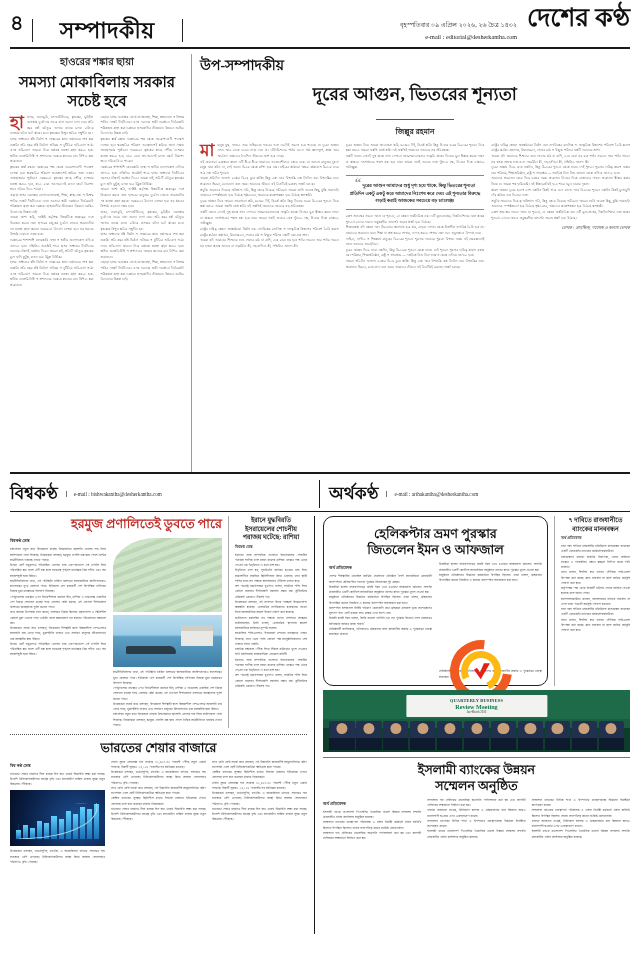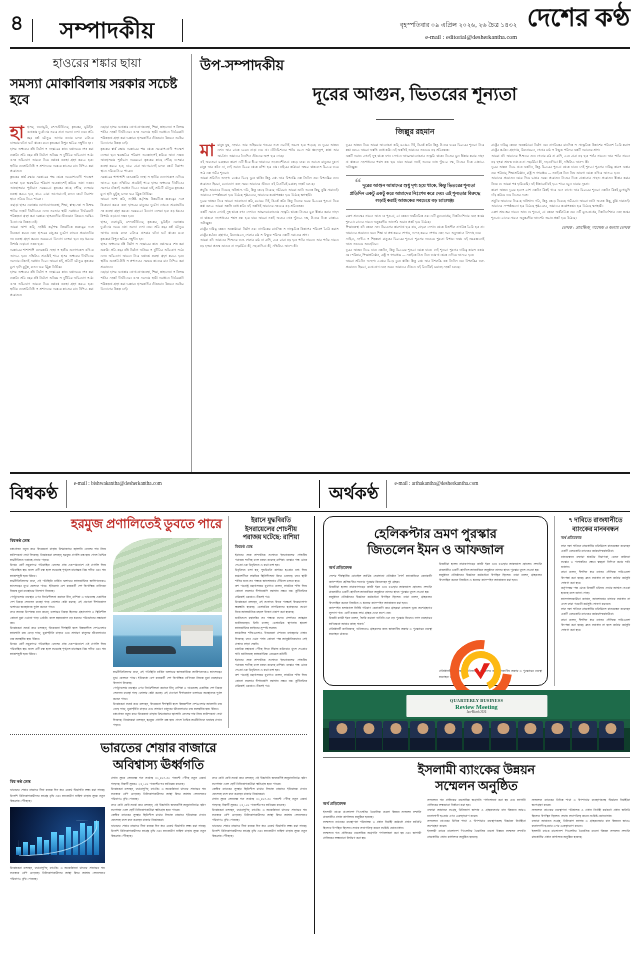--- a/index.html
+++ b/index.html
@@ -28,22 +28,22 @@
   .mast-email { font-size: 6.2px; color: #222; margin-top: 2px; white-space: nowrap; }
   .brand {
     font-size: 25px; font-weight: 700; letter-spacing: 0px;
     color: #111; white-space: nowrap; padding-bottom: 1px;
   }
   .rule-heavy { border-top: 2.4px solid #1a1a1a; margin-top: 5px; }
 
   
   .top-wrap { display: flex; margin-top: 5px; height: 418px; }
   .col-left-ed { width: 182px; padding-right: 7px; border-right: 0.8px solid #999; }
-  .ed-kicker { text-align: center; font-size: 12px; font-weight: 400; color: #222; margin-bottom: 2px; }
-  .ed-title { text-align: left; font-size: 13px; font-weight: 700; line-height: 1.25; margin-bottom: 16px; }
+  .ed-kicker { text-align: center; font-size: 10px; font-weight: 700; color: #222; margin-bottom: 2px; }
+  .ed-title { text-align: center; font-size: 15px; font-weight: 700; line-height: 1.25; margin-bottom: 4px; }
   .col-right-ed { flex: 1; padding-left: 8px; }
   .sub-ed-label { font-size: 14px; font-weight: 700; margin-bottom: 5px; }
   .big-head {
     text-align: center; font-size: 17.5px; font-weight: 700;
     line-height: 1.3; margin: 4px 0 2px 0; letter-spacing: .2px;
   }
   .byline-wrap { text-align: center; margin-bottom: 5px; }
   .byline-line { display: inline-block; width: 78px; border-top: 0.8px solid #555; margin-bottom: 2px; }
   .byline { font-size: 7.5px; font-weight: 600; color: #222; }
 
@@ -64,21 +64,21 @@
     padding: 4px 3px; margin: 4px 0; font-weight: 600;
   }
   .quote-mark { font-size: 13px; color: #999; line-height: .4; }
   .ed-sign { font-size: 4.2px; text-align: right; color: #333; margin-top: 4px; font-style: italic; }
 
   
   .bands { display: flex; margin-top: 6px; }
   .band { flex: 1; }
   .band.first { padding-right: 8px; border-right: 1.6px solid #1a1a1a; }
   .band.second { padding-left: 9px; }
-  .band-inner { display: flex; }
+  .band-inner { display: flex; align-items: center; }
   .band-name { font-size: 17px; font-weight: 700; letter-spacing: 0px; padding-right: 8px; }
   .band-mail {
     font-size: 5.2px; color: #333; border-left: .8px solid #777;
     padding-left: 7px; white-space: nowrap;
   }
   .band-rule-top { border-top: 2.2px solid #1a1a1a; margin-bottom: 4px; }
   .band-rule-bot { border-top: 1.6px solid #1a1a1a; margin-top: 3px; }
 
   
   .lower { display: flex; margin-top: 4px; height: 418px; }
@@ -337,21 +337,20 @@
           <p class="txt sm">মানবিক সহায়তা পৌঁছে দিতে সীমান্ত করিডোর খুলে দেওয়ার দাবি জানিয়েছে আন্তর্জাতিক রেডক্রস কমিটি।</p>
           <p class="txt sm">ইরানের সঙ্গে সাম্প্রতিক সংঘাতে ইসরায়েলের শোচনীয় পরাজয় ঘটেছে বলে মন্তব্য করেছে রাশিয়া। মস্কোর পক্ষ থেকে দেওয়া এক বিবৃতিতে এ কথা বলা হয়।</p>
           <p class="txt sm">রুশ পররাষ্ট্র মন্ত্রণালয়ের মুখপাত্র বলেন, সামরিক শক্তি দিয়ে কোনো সমস্যার দীর্ঘমেয়াদি সমাধান সম্ভব নয়। কূটনৈতিক প্রক্রিয়াই একমাত্র টেকসই পথ।</p>
         </div>
       </div>
 
       <div class="dotted-sep"></div>
 
       <div>
         <div class="story-head">ভারতের শেয়ার বাজারে</div>
-        <div class="story-head">অবিশ্বাস্য ঊর্ধ্বগতি</div>
         <div class="cols3" style="margin-top:3px;">
           <div>
             <div class="reporter">বিশ্ব কণ্ঠ ডেস্ক</div>
             <p class="txt sm">ভারতের শেয়ার বাজারে টানা কয়েক দিন ধরে রেকর্ড ঊর্ধ্বগতি লক্ষ্য করা যাচ্ছে। বিদেশি বিনিয়োগকারীদের আগ্রহ বৃদ্ধি এবং অভ্যন্তরীণ চাহিদা বাড়ায় সূচক নতুন উচ্চতায় পৌঁছেছে।</p>
             <div class="img-box img-chart" style="height:56px;">
               <div class="bars">
                 <i style="height:24%"></i>
                   <i style="height:38%"></i>
                   <i style="height:30%"></i>
                   <i style="height:52%"></i>

